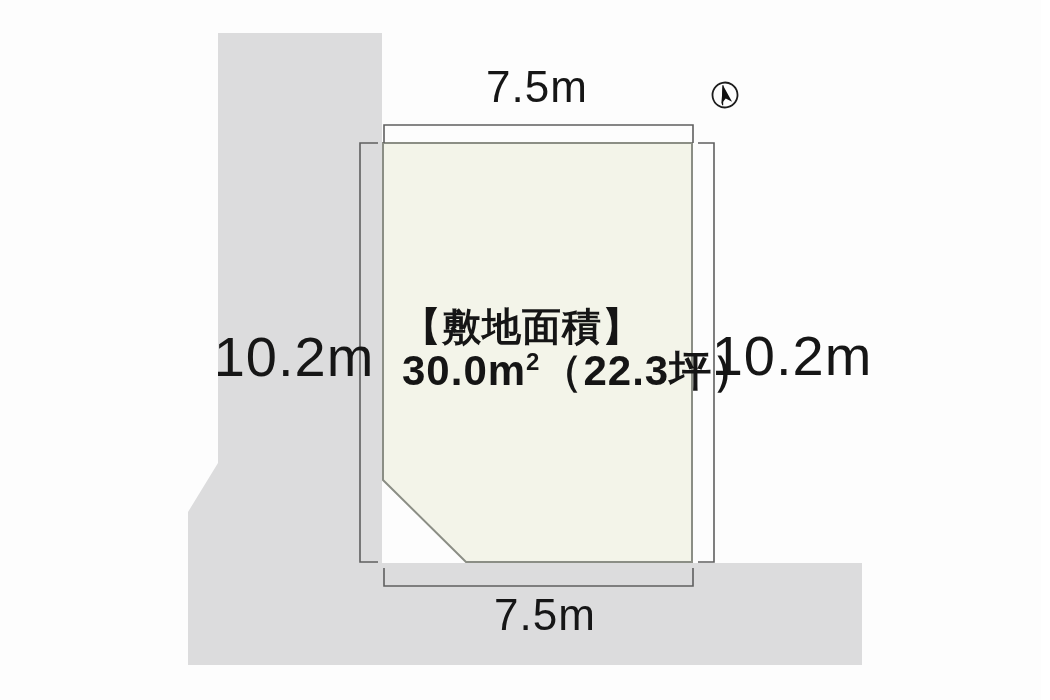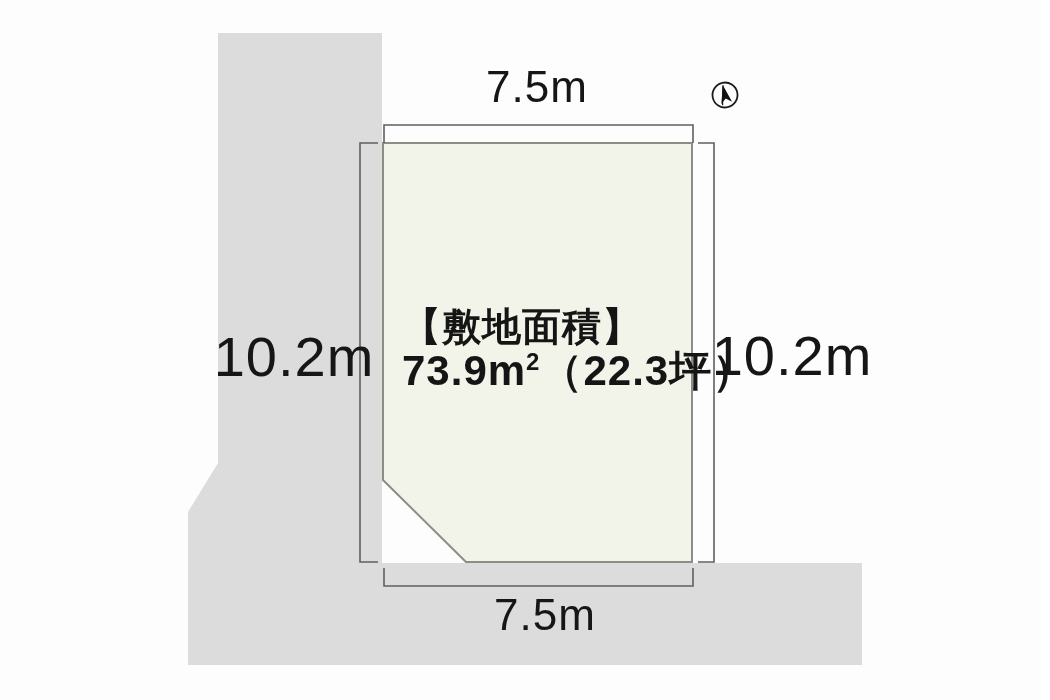--- a/index.html
+++ b/index.html
@@ -93,17 +93,17 @@
 
   <div class="label dim-label" style="left:445px; top:590px; width:200px; height:50px;">7.5m</div>
 
   <div class="label dim-label side" style="left:194px; top:331px; width:200px; height:50px;">10.2m</div>
 
   <div class="label dim-label side" style="left:692px; top:330px; width:200px; height:50px;">10.2m</div>
 
   <div class="area-block">
     <div class="area-heading">【敷地面積】</div>
     <div class="area-value">
-      <span>73.9m</span><sup>2</sup><span>（22.3坪）</span>
+      <span>30.0m</span><sup>2</sup><span>（22.3坪）</span>
     </div>
   </div>
 
 </div>
 
 </body></html>

